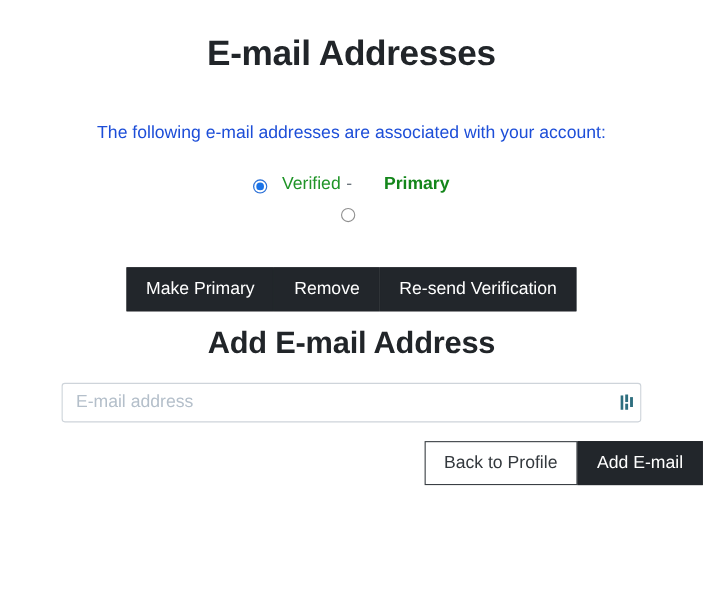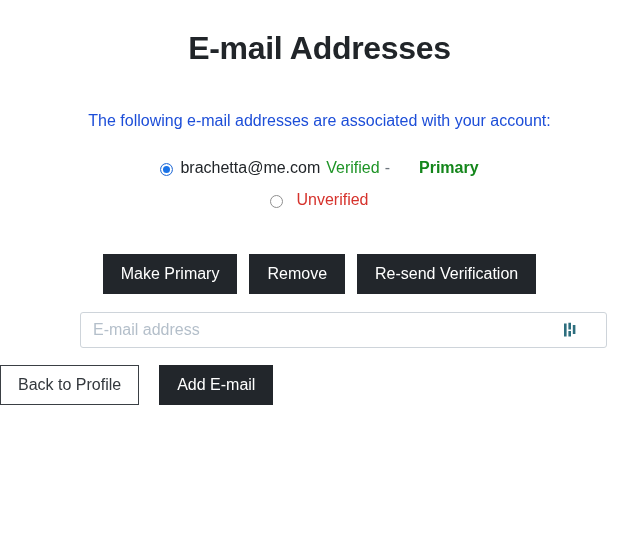--- a/index.html
+++ b/index.html
@@ -104,21 +104,21 @@
   .primary-tag {
     color: #14861b;
     font-weight: bold;
     margin-left: 24px;
   }
 
   
   .btn-group {
     display: flex;
     justify-content: center;
-    gap: 12px;
+    gap: 0;
     padding-top: 38px;
   }
   .btn {
     font-family: "Liberation Sans", sans-serif;
     font-size: 16px;
     line-height: 20px;
     border-radius: 0;
     cursor: pointer;
     white-space: nowrap;
   }
@@ -147,76 +147,75 @@
     box-sizing: border-box;
     height: 36px;
     padding: 6px 28px 6px 12px;
     font-family: "Liberation Sans", sans-serif;
     font-size: 16px;
     color: #ef4444;
     background: #ffffff;
     border: 1px solid #ced4da;
     border-radius: 3px;
     outline: none;
-    margin-left: 24px;
   }
   .email-input::placeholder {
     color: #b4bfca;
     opacity: 1;
   }
   .autofill-icon {
     position: absolute;
     right: 62px;
     top: 50%;
     transform: translateY(-50%);
     margin-top: 9px;
     width: 13px;
     height: 15px;
     display: block;
   }
 
   .form-actions {
     display: flex;
-    justify-content: flex-start;
-    gap: 20px;
+    justify-content: flex-end;
+    gap: 0;
     padding-top: 17px;
+    margin-left: 32px;
   }
 </style>
 </head>
 <body>
 
 <div class="page">
 
   <h1 class="page-title">E-mail Addresses</h1>
 
   <p class="intro">The following e-mail addresses are associated with your account:</p>
 
   <ul class="email-list">
 
     <li class="email-row">
       <span class="radio checked"></span>
-      <span class="email-addr">brachetta@me.com</span>
       <span class="status status-verified">Verified</span>
       <span class="sep">-</span>
       <span class="primary-tag">Primary</span>
     </li>
 
     <li class="email-row">
       <span class="radio unchecked"></span>
-      <span class="status status-unverified">Unverified</span>
     </li>
 
   </ul>
 
   <div class="btn-group">
     <button class="btn btn-dark">Make Primary</button>
     <button class="btn btn-dark">Remove</button>
     <button class="btn btn-dark">Re-send Verification</button>
   </div>
 
+  <h2 class="section-title">Add E-mail Address</h2>
 
   <div class="field-wrap">
     <input class="email-input" type="text" placeholder="E-mail address" style="">
     <span class="autofill-icon">
       <svg width="13" height="15" viewBox="0 0 13 15" xmlns="http://www.w3.org/2000/svg">
         <rect x="0" y="1" width="2.6" height="13" fill="#2d6e7e"></rect>
         <rect x="4.4" y="0" width="2.6" height="7" fill="#2d6e7e"></rect>
         <rect x="4.4" y="8.5" width="2.6" height="5.5" fill="#2d6e7e"></rect>
         <rect x="8.8" y="2.5" width="2.6" height="9" fill="#2d6e7e"></rect>
       </svg>

